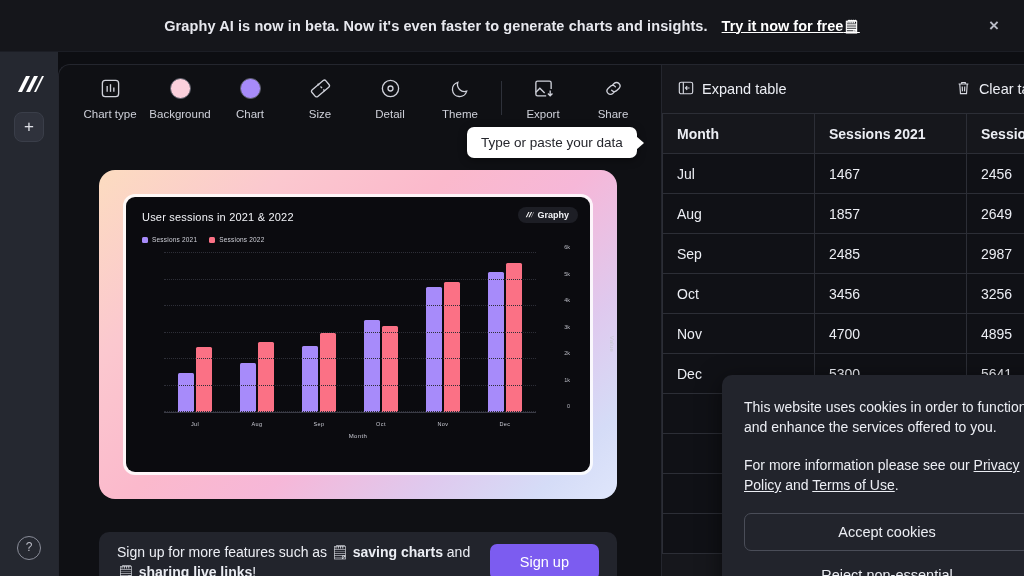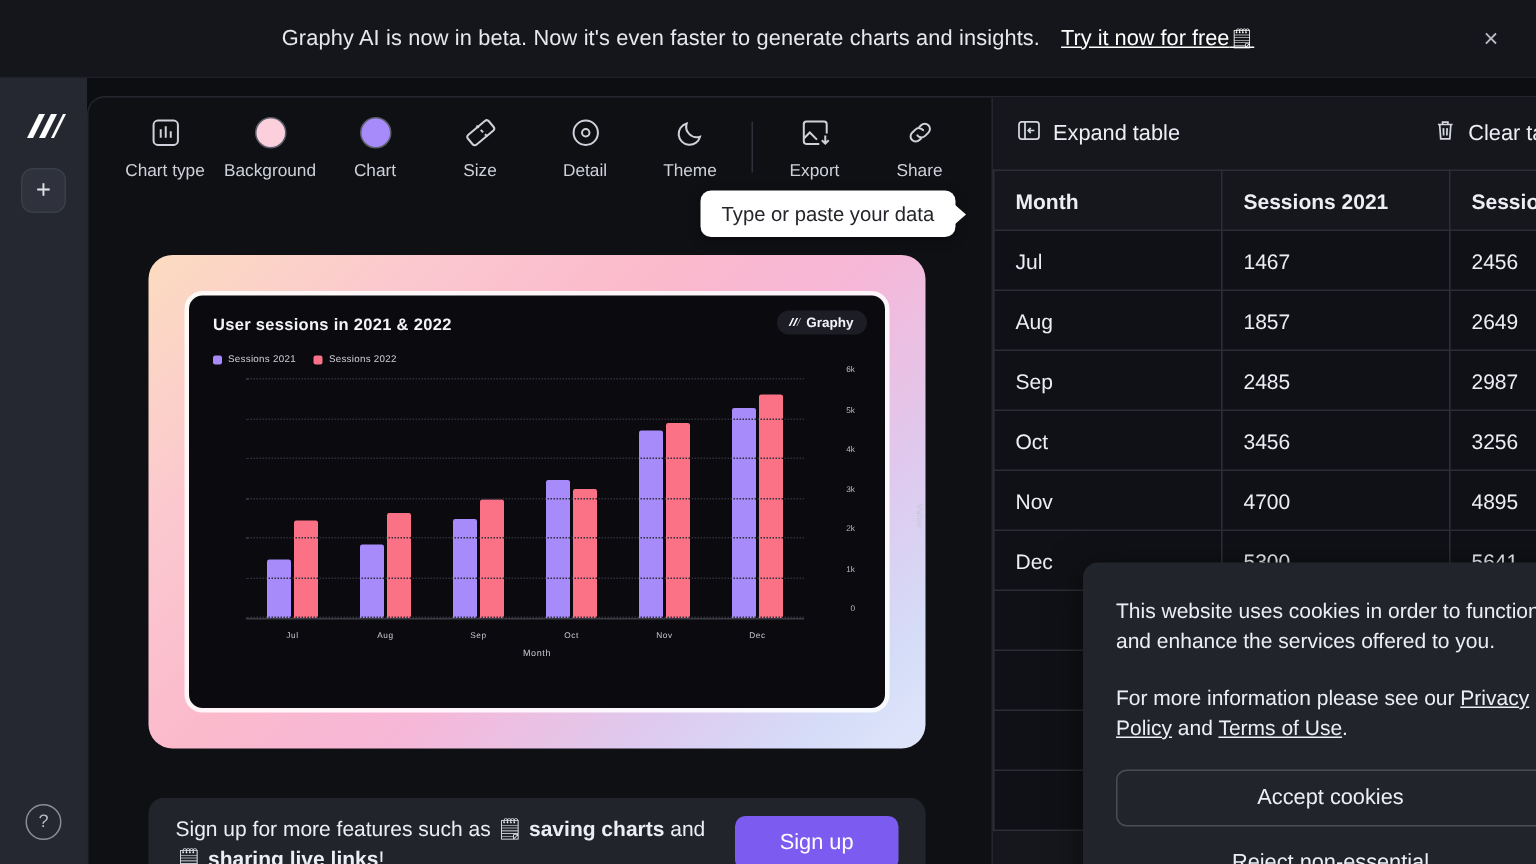--- a/index.html
+++ b/index.html
@@ -10,20 +10,21 @@
     overflow: hidden;
   }
   #app { position: relative; width: 1024px; height: 576px; }
 
   
   .promo {
     position: absolute; left: 0; top: 0; width: 1024px; height: 52px;
     background: #15161b;
     display: flex; align-items: center; justify-content: center;
     border-bottom: 1px solid #1c1e25;
+    font-weight: bold;
   }
   .promo-text { color: #e7e8ee; font-size: 14.5px; letter-spacing: .1px; }
   .promo-link {
     color: #ffffff; font-size: 14.5px; text-decoration: underline;
     margin-left: 14px; cursor: pointer;
   }
   .promo-link .emoji { font-size: 13px; }
   .promo-close {
     position: absolute; right: 20px; top: 50%; transform: translateY(-50%);
     color: #b9bbc6; font-size: 17px; line-height: 1; cursor: pointer;
@@ -92,21 +93,21 @@
     position: absolute; left: 40px; top: 105px; width: 518px; height: 329px;
     border-radius: 16px;
     background: linear-gradient(135deg,#fcdcc0 0%,#fbc8cf 22%,#fbb9cc 42%,#f6b7d8 58%,#dfc9ee 76%,#d5dcf7 90%,#dfe6fb 100%);
     padding: 27px;
   }
   .chart-card {
     width: 100%; height: 100%; background: #0b0b0f; border-radius: 9px;
     position: relative; padding: 14px 16px 10px 16px;
     box-shadow: 0 0 0 3px rgba(255,255,255,.85);
   }
-  .chart-title { color: #f3f4f8; font-size: 11px; font-weight: bold; letter-spacing: .2px; }
+  .chart-title { color: #f3f4f8; font-size: 11px; font-weight: normal; letter-spacing: .2px; }
   .graphy-badge {
     position: absolute; right: 12px; top: 10px;
     background: #1d1e25; color: #f2f3f7; font-size: 9px; font-weight: bold;
     border-radius: 10px; padding: 3px 9px 3px 7px;
     display: flex; align-items: center; gap: 3px;
   }
   .legend { display: flex; gap: 12px; margin-top: 13px; }
   .legend-item { display: flex; align-items: center; gap: 4px; }
   .legend-dot { width: 6px; height: 6px; border-radius: 1.5px; }
   .legend-lbl { color: #cfd0d8; font-size: 6.5px; letter-spacing: .2px; }

